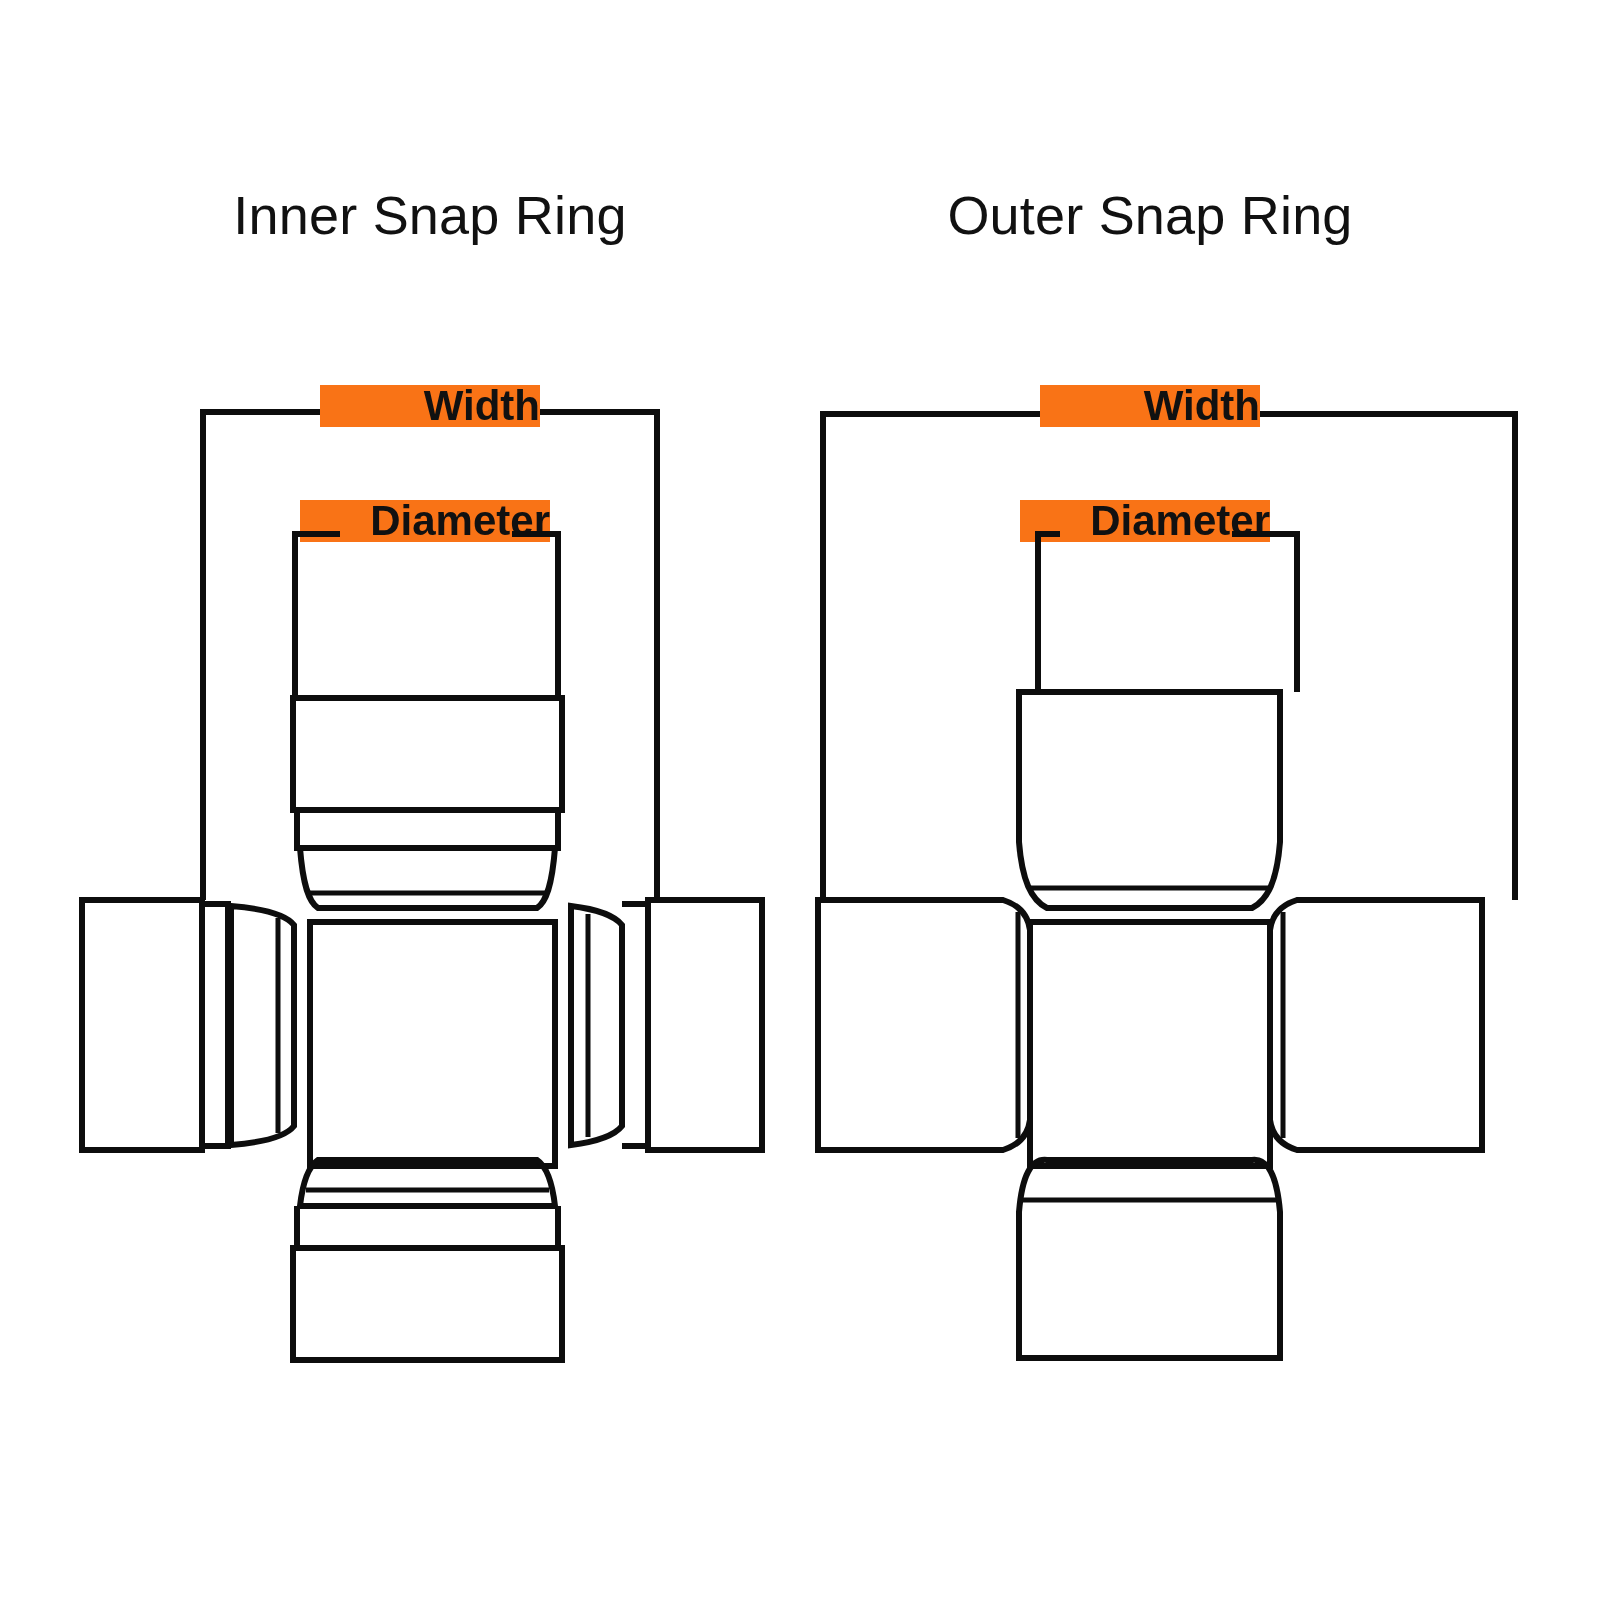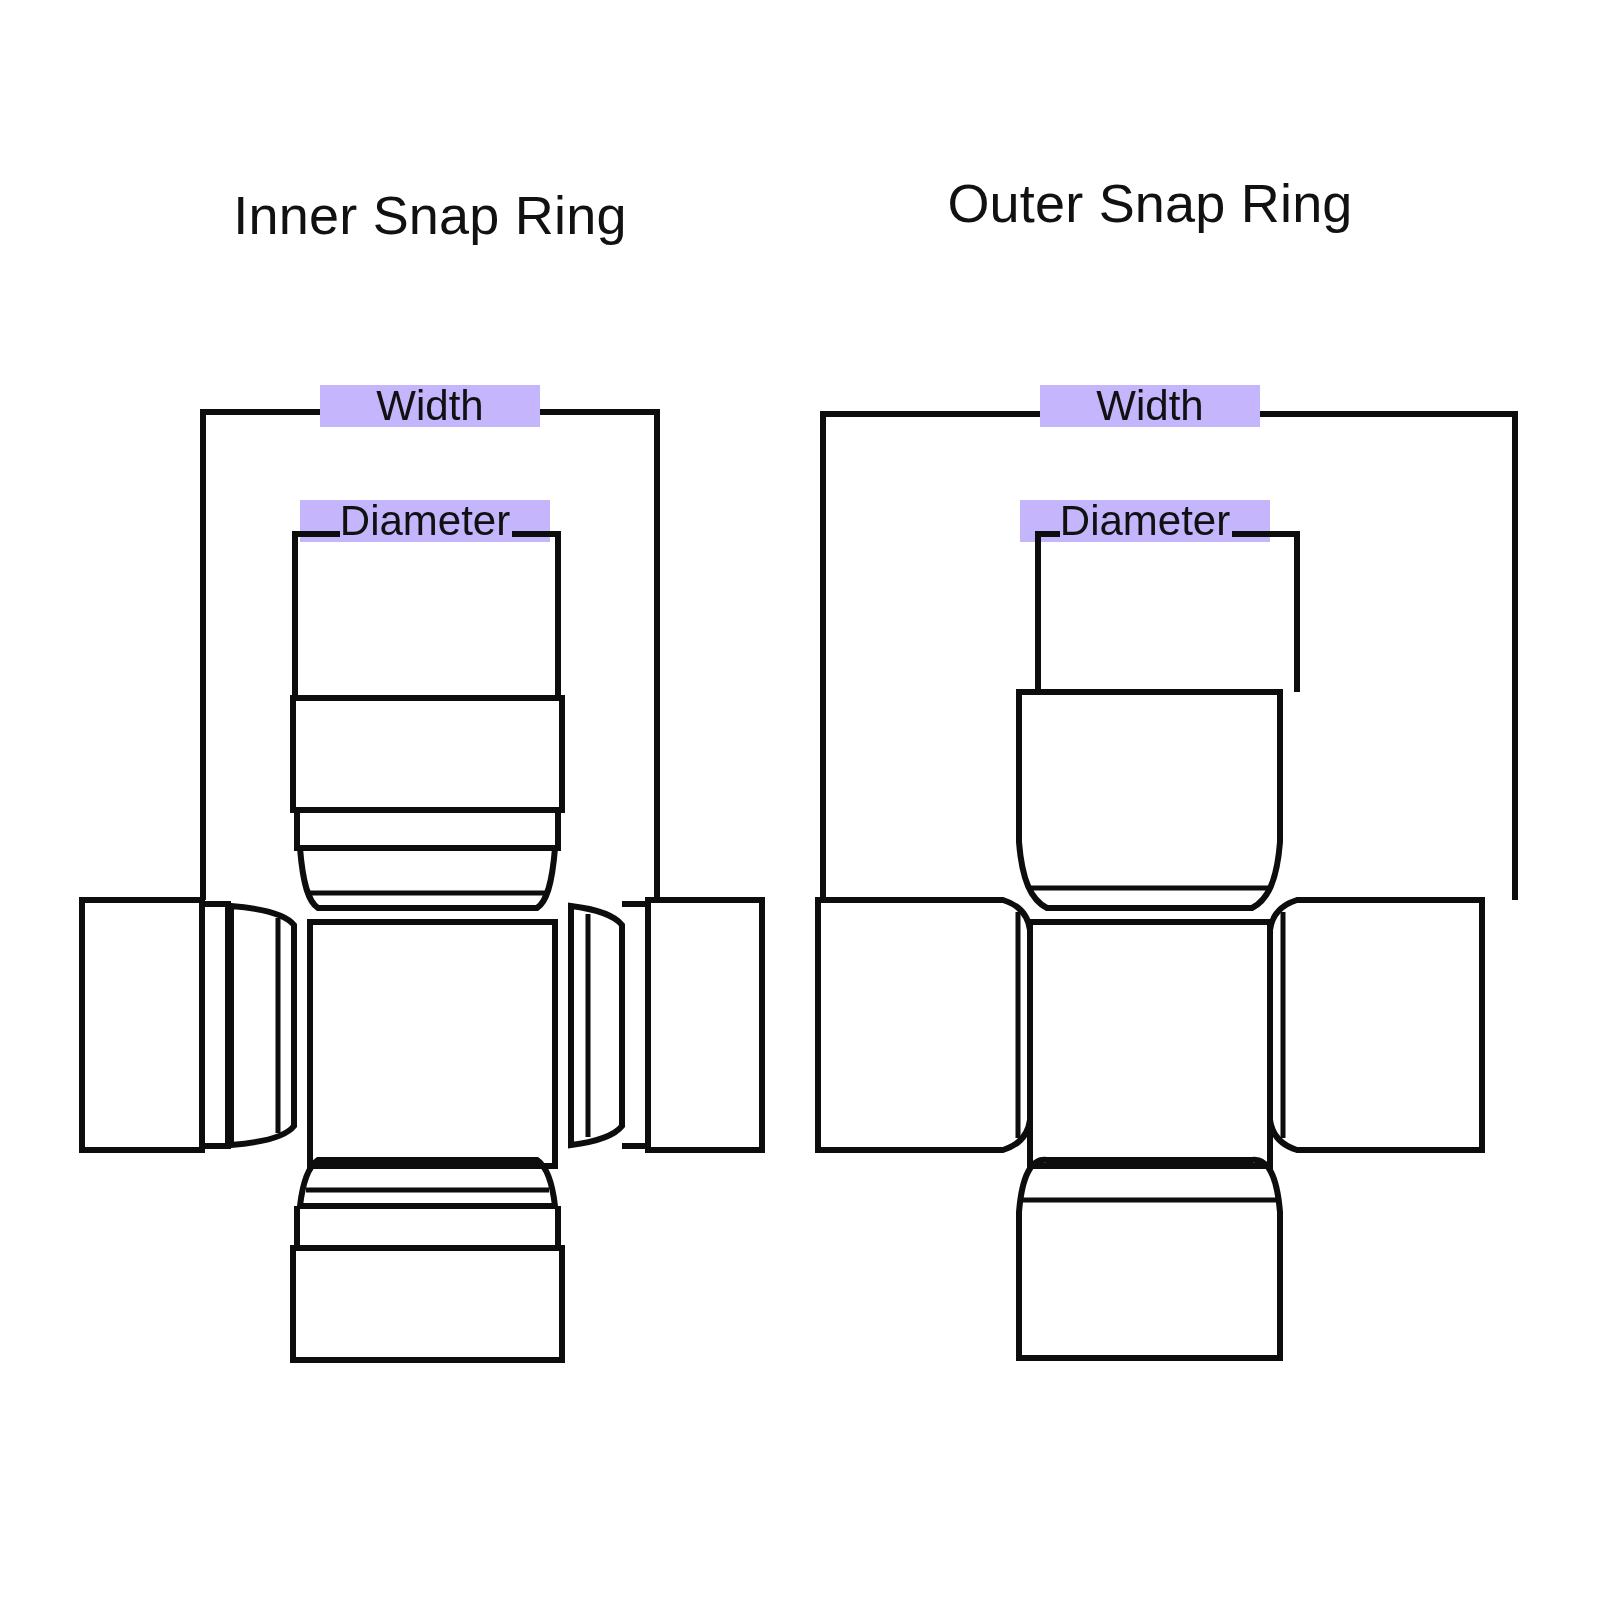--- a/index.html
+++ b/index.html
@@ -25,31 +25,31 @@
     position: absolute;
     text-align: center;
     font-size: 54px;
     font-weight: 400;
     letter-spacing: 0.2px;
     color: #111111;
     white-space: nowrap;
     line-height: 1;
   }
   #title-inner { left: 130px;  top: 188px; width: 600px; }
-  #title-outer { left: 840px;  top: 176px; width: 620px; }
+  #title-outer { left: 840px;  top: 188px; width: 620px; }
 
   .dim-label {
     position: absolute;
-    text-align: center;
+    text-align: right;
     font-size: 42px;
-    font-weight: 400;
+    font-weight: 700;
     color: #111111;
     white-space: nowrap;
     line-height: 1;
-    background: #c4b5fd;
+    background: #f97316;
   }
   #width-label-left   { left: 320px;  top: 385px; width: 220px; }
   #diam-label-left    { left: 300px;  top: 500px; width: 250px; }
   #width-label-right  { left: 1040px; top: 385px; width: 220px; }
   #diam-label-right   { left: 1020px; top: 500px; width: 250px; }
 
   svg.art {
     position: absolute;
     left: 0;
     top: 0;

